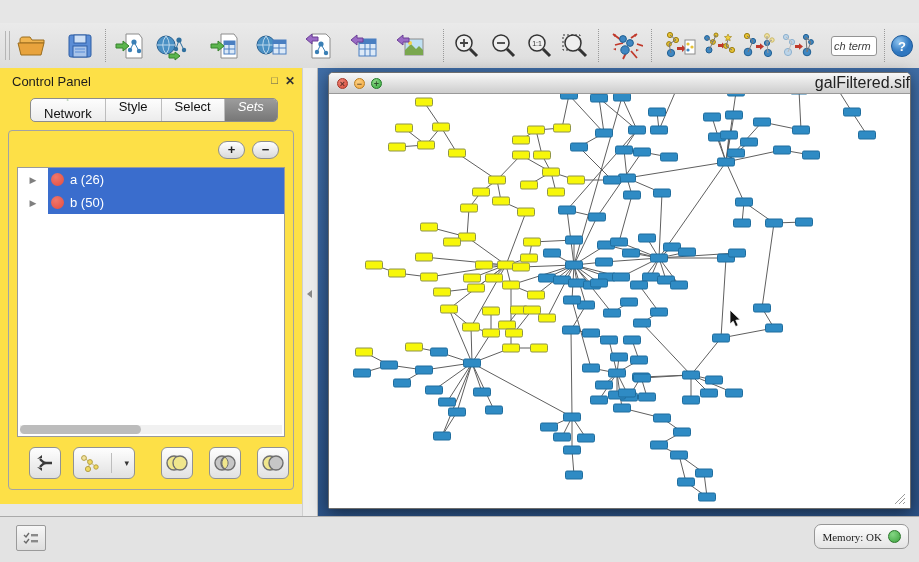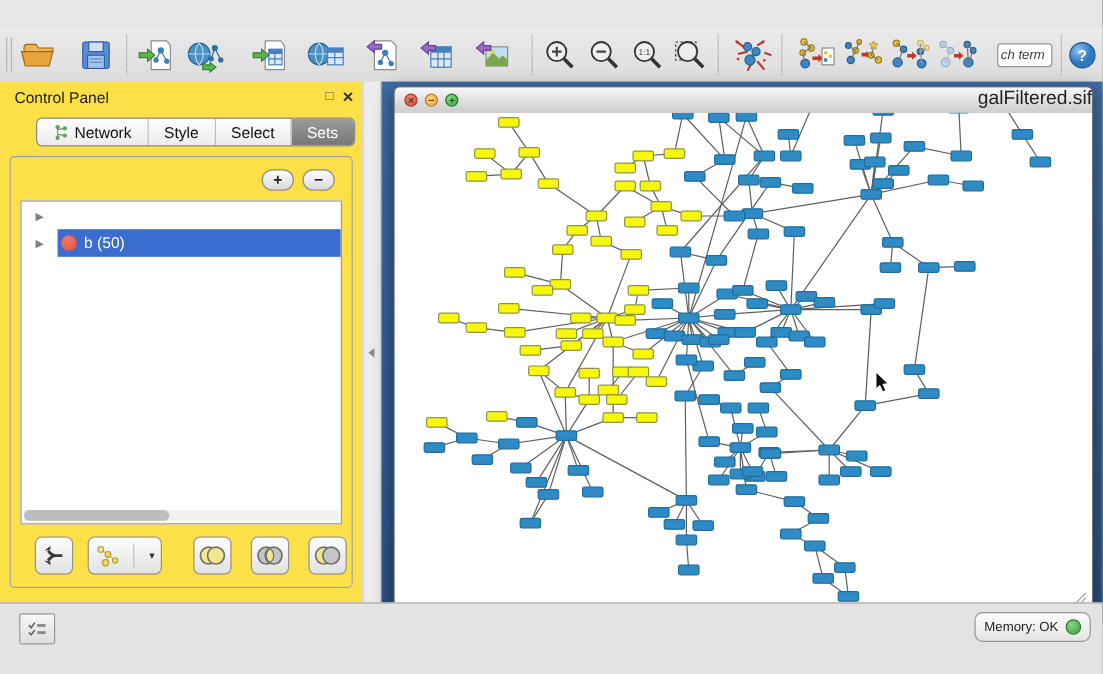--- a/index.html
+++ b/index.html
@@ -17,23 +17,23 @@
   .tb-sep{position:absolute;top:6px;height:33px;width:0;border-left:1px dotted #9a9a9a;}
   .tb-btn{position:absolute;top:5px;width:36px;height:36px;display:flex;align-items:center;justify-content:center;}
   .search-field{position:absolute;left:831px;top:13px;width:46px;height:20px;background:#fff;border:1px solid #949494;border-radius:3px;font-size:11px;font-style:italic;color:#3c3c3c;line-height:18px;padding-left:2px;overflow:hidden;white-space:nowrap;}
   
   .cpanel{position:absolute;left:0;top:68px;width:302px;bottom:58px;background:#fde047;}
   .cp-header{position:relative;height:28px;}
   .cp-title{position:absolute;left:12px;top:6px;font-size:13px;color:#1c1c1c;}
   .cp-float{position:absolute;right:24px;top:6px;font-size:11px;color:#555;cursor:default;}
   .cp-close{position:absolute;right:7px;top:6px;font-size:12px;color:#333;font-weight:bold;cursor:default;}
   .cp-tabs{position:absolute;left:30px;top:30px;display:flex;border:1px solid #8c8c8c;border-radius:5px;overflow:hidden;background:linear-gradient(#fdfdfd,#ececec);height:24px;}
-  .tab{display:flex;align-items:center;gap:5px;padding:0 13px;font-size:13px;color:#111;border-left:1px solid #bdbdbd;}
+  .tab{display:flex;align-items:center;gap:5px;padding:0 13px;font-size:13px;color:#111;border-left:1px solid #bdbdbd;flex-direction:column;}
   .tab:first-child{border-left:none;}
-  .tab.selected{background:linear-gradient(#9c9c9c,#777);color:#fff;}
+  .tab.selected{background:linear-gradient(#9c9c9c,#777);color:#fff;font-style:italic;}
   .cp-body{position:absolute;left:8px;right:8px;top:62px;bottom:14px;border:1px solid #a3a3a3;border-radius:4px;}
   .set-actions{position:absolute;top:10px;right:14px;display:flex;gap:7px;}
   .round-btn{width:27px;height:18px;border:1px solid #8e8e8e;border-radius:9px;background:linear-gradient(#fff,#d9d9d9);font-weight:bold;font-size:13px;line-height:15px;text-align:center;color:#222;}
   .set-list{position:absolute;left:8px;right:8px;top:36px;bottom:52px;background:#fff;border:1px solid #9a9a9a;overflow:hidden;}
   .set-row{height:23px;display:flex;align-items:stretch;}
   .twisty{width:30px;display:flex;align-items:center;justify-content:center;color:#7f7f7f;font-size:9px;}
   .row-sel{flex:1;background:#3a6dcd;color:#fff;display:flex;align-items:center;}
   .dot{width:13px;height:13px;border-radius:50%;background:radial-gradient(circle at 38% 32%,#f1776b,#e34c3e);margin:0 6px 0 3px;flex:none;}
   .row-label{font-size:13px;}
   .hscroll{position:absolute;left:2px;right:2px;bottom:2px;height:9px;background:#f1f1f1;}
@@ -51,21 +51,21 @@
   .desktop{position:absolute;left:318px;top:68px;right:0;bottom:42px;background:linear-gradient(180deg,#406ea7 0%,#36619a 45%,#2b5286 100%);}
   .iframe{position:absolute;left:10px;top:4px;width:583px;height:437px;border:1px solid #6e6e6e;border-radius:5px 5px 2px 2px;background:#fff;box-shadow:0 4px 16px rgba(0,0,0,.5);}
   .if-title{position:relative;height:21px;background:linear-gradient(#f8f8f8,#cdcdcd);border-bottom:1px solid #999;border-radius:4px 4px 0 0;}
   .if-title-text{text-align:right;line-height:20px;font-size:16px;color:#222;}
   .mtl{position:absolute;top:5px;width:11px;height:11px;border-radius:50%;font-size:9px;line-height:10px;text-align:center;color:rgba(0,0,0,.6);font-weight:bold;}
   .mtl.red{left:8px;background:radial-gradient(circle at 35% 30%,#ef8577,#d84a38);border:1px solid #a23528;}
   .mtl.yel{left:25px;background:radial-gradient(circle at 35% 30%,#fcd083,#f2a53a);border:1px solid #b97d1e;}
   .mtl.grn{left:42px;background:radial-gradient(circle at 35% 30%,#8fd88a,#35a83b);border:1px solid #1f7a26;}
   .canvas{position:absolute;left:0;top:21px;width:581px;height:414px;background:#fff;overflow:hidden;}
   
-  .statusbar{position:absolute;left:0;bottom:0;right:0;height:60px;background:#e3e3e3;border-top:1px solid #aaa;}
+  .statusbar{position:absolute;left:0;bottom:0;right:0;height:46px;background:#e3e3e3;border-top:1px solid #aaa;font-family:Liberation Serif, serif;}
   .task-btn{position:absolute;left:16px;top:8px;width:30px;height:26px;border:1px solid #9a9a9a;border-radius:2px;background:linear-gradient(#f7f7f7,#dedede);display:flex;align-items:center;justify-content:center;}
   .memory-btn{position:absolute;right:10px;top:7px;height:25px;border:1px solid #969696;border-radius:7px;background:linear-gradient(#fdfdfd,#e4e4e4);display:flex;align-items:center;gap:6px;padding:0 7px;font-size:11px;color:#1d1d1d;}
   .mem-dot{width:13px;height:13px;border-radius:50%;background:radial-gradient(circle at 35% 30%,#84d684,#3da23d);border:1px solid #2b762b;}
 </style>
 </head>
 <body>
 
 <div class="app">
 
 
@@ -303,20 +303,24 @@
     </div>
 
     <div class="cp-body">
       <div class="set-actions">
         <div class="round-btn">+</div>
         <div class="round-btn">−</div>
       </div>
       <div class="set-list">
         <div class="set-row">
           <span class="twisty">▶</span>
+          <span class="row-sel">
+            <span class="dot"></span>
+            <span class="row-label">a (26)</span>
+          </span>
         </div>
         <div class="set-row">
           <span class="twisty">▶</span>
           <span class="row-sel">
             <span class="dot"></span>
             <span class="row-label">b (50)</span>
           </span>
         </div>
         <div class="hscroll">
             <div class="hthumb"></div>

